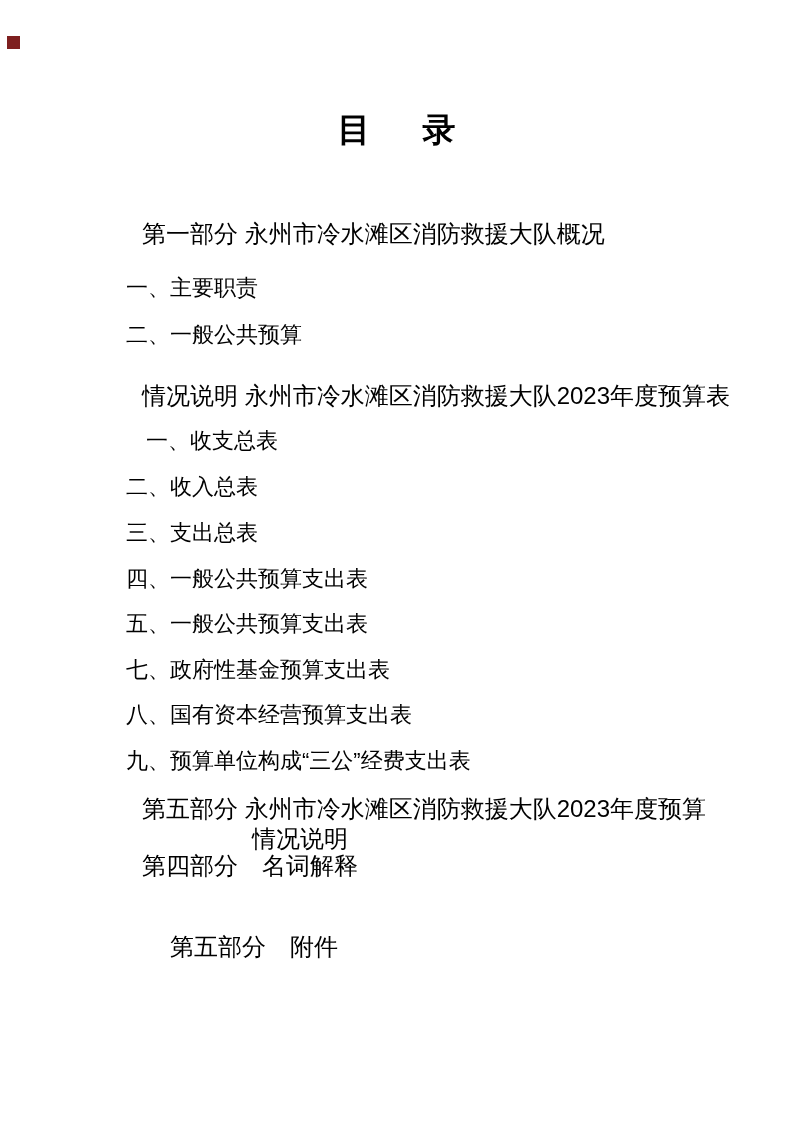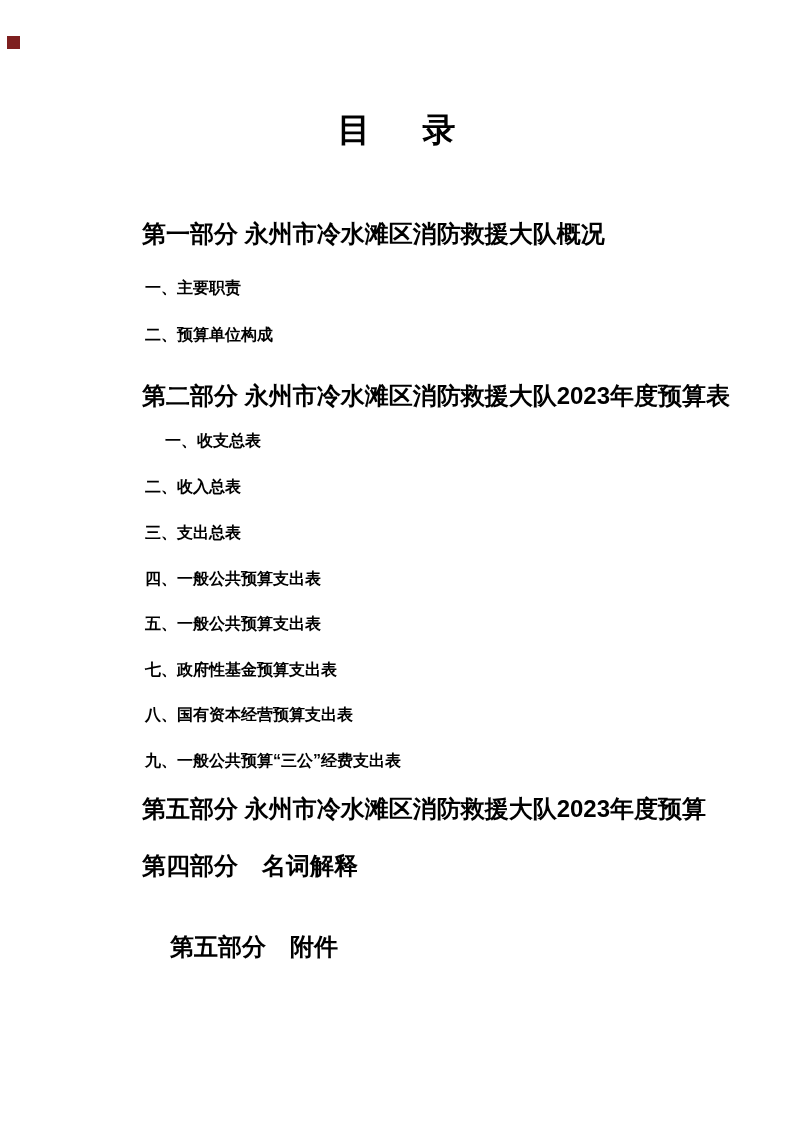--- a/index.html
+++ b/index.html
@@ -36,30 +36,30 @@
     font-weight: bold;
     white-space: pre;
   }
   #toc-list {
     position: absolute;
     inset: 0;
   }
   .entry {
     position: absolute;
     white-space: pre;
-    font-weight: bold;
+    font-weight: normal;
   }
   .entry.part {
     left: 142px;
     font-size: 24px;
     line-height: 30px;
   }
   .entry.item {
-    left: 145px;
-    font-size: 16px;
+    left: 126px;
+    font-size: 22px;
     line-height: 26px;
   }
   .entry .hline2 {
     padding-left: 110px;
   }
   
   .entry:nth-child(1)  { top: 219px; }
   .entry:nth-child(2)  { top: 275px; }
   .entry:nth-child(3)  { top: 322px; }
   .entry:nth-child(4)  { top: 381px; }
@@ -81,27 +81,27 @@
 
 <div class="screen">
   <div class="corner-marker" style="background: rgb(126, 31, 31);"></div>
   <div class="doc-title">
     <span>目</span>
     <span>录</span>
   </div>
   <div id="toc-list">
       <div class="entry part">第一部分 永州市冷水滩区消防救援大队概况</div>
       <div class="entry item">一、主要职责</div>
-      <div class="entry item">二、预算单位构成</div>
-      <div class="entry part">第二部分 永州市冷水滩区消防救援大队2023年度预算表</div>
+      <div class="entry item">二、一般公共预算</div>
+      <div class="entry part">情况说明 永州市冷水滩区消防救援大队2023年度预算表</div>
       <div class="entry item">一、收支总表</div>
       <div class="entry item">二、收入总表</div>
       <div class="entry item">三、支出总表</div>
       <div class="entry item">四、一般公共预算支出表</div>
       <div class="entry item">五、一般公共预算支出表</div>
       <div class="entry item">七、政府性基金预算支出表</div>
       <div class="entry item">八、国有资本经营预算支出表</div>
-      <div class="entry item">九、一般公共预算“三公”经费支出表</div>
-      <div class="entry part"><div class="hline1">第五部分 永州市冷水滩区消防救援大队2023年度预算</div></div>
+      <div class="entry item">九、预算单位构成“三公”经费支出表</div>
+      <div class="entry part"><div class="hline1">第五部分 永州市冷水滩区消防救援大队2023年度预算</div><div class="hline2">情况说明</div></div>
       <div class="entry part">第四部分　名词解释</div>
       <div class="entry part">第五部分　附件</div>
     </div>
 </div>
 
 </body></html>

